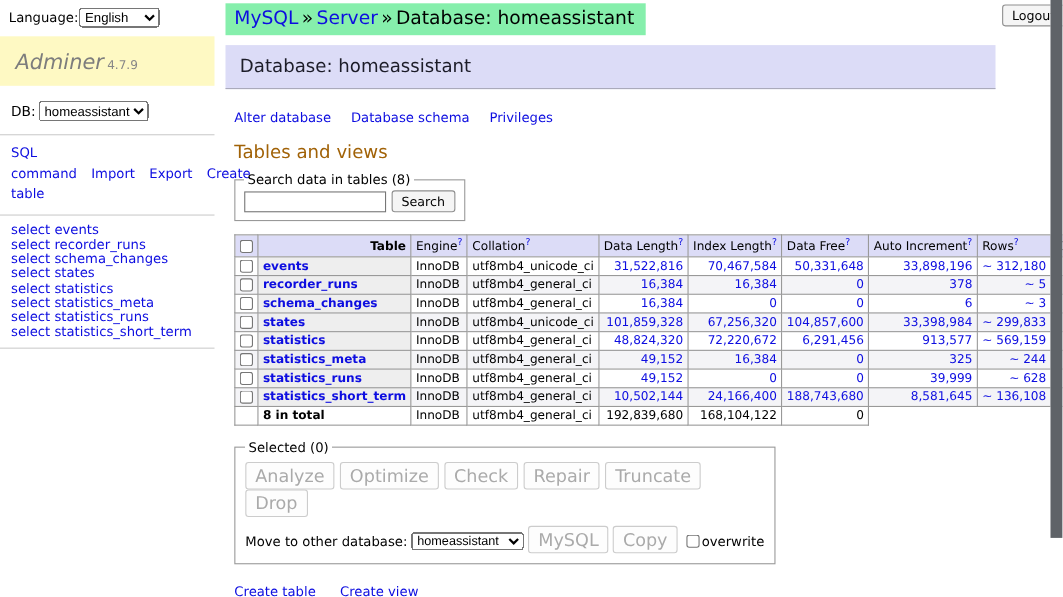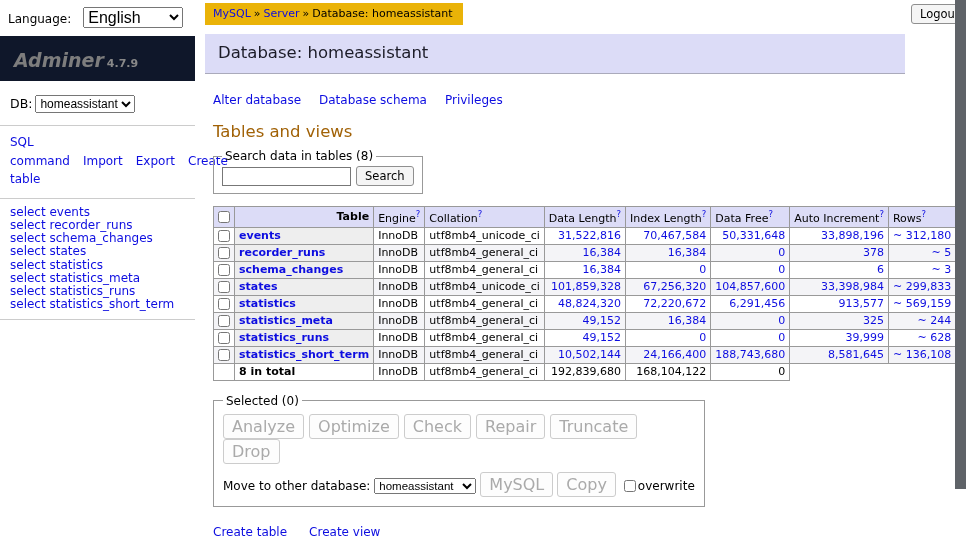--- a/index.html
+++ b/index.html
@@ -7,35 +7,35 @@
   body {
     font-family: "DejaVu Sans", "Liberation Sans", sans-serif;
     font-size: 13px; color: #000; background: #fff;
     position: relative; overflow: hidden;
   }
   a { color: #0d0de0; text-decoration: none; cursor: pointer; }
 
   
   #sidebar { position: absolute; left: 0; top: 0; width: 195px; }
   #language-bar { padding: 7px 0 0 8px; font-size: 12px; white-space: nowrap; }
-  #language-bar select { width: 100px; font-size: 16px; margin-left: 12px; }
-  #sidebar h1 { margin-top: 8px; background: #0f172a; padding: 7px 0 8px 14px; font-weight: bold; }
+  #language-bar select { width: 73px; font-size: 12px; margin-left: 1px; }
+  #sidebar h1 { margin-top: 8px; background: #fef9c3; padding: 7px 0 8px 14px; font-weight: normal; }
   #logo-text { font-style: italic; font-size: 19px; color: #7d7d7d; }
   #logo-version { font-size: 11px; color: #888; margin-left: 3px; }
   #db-row { padding: 14px 0 12px 10px; font-size: 12.5px; }
   #db-row select { width: 100px; font-size: 12px; margin-left: 3px; }
   #sidebar hr { border: none; border-top: 1px solid #ccc; margin: 0; }
   #sidebar-actions { padding: 7px 10px 9px; font-size: 12px; line-height: 1.55; }
   #sidebar-actions a { margin-right: 13px; }
   #sidebar-tables { list-style: none; padding: 7px 10px 8px; font-size: 12px; line-height: 1.1; }
   #sidebar-tables li { white-space: nowrap; }
 
   
   #content { position: absolute; left: 205px; top: 0; width: 700px; }
-  #breadcrumb { display: inline-block; background: #eab308; margin-top: 3px; padding: 4px 10px 5px 8px; font-size: 11px; }
+  #breadcrumb { display: inline-block; background: #86efac; margin-top: 3px; padding: 4px 10px 5px 8px; font-size: 17px; }
   #breadcrumb .sep { color: #000; margin: 0 3px; }
   #logout { position: absolute; left: 911px; top: 4px; }
   .btn {
     font-family: inherit; font-size: 11.5px; padding: 2px 8px;
     background: #f5f5f5; border: 1px solid #8f8f8f; border-radius: 3px; color: #000; cursor: pointer;
   }
   h2#page-title {
     margin-top: 9px; background: #dcdcf7; padding: 9px 13px 11px;
     font-size: 16.5px; font-weight: normal; color: #1c1c28;
     border-bottom: 1px solid #aab;

